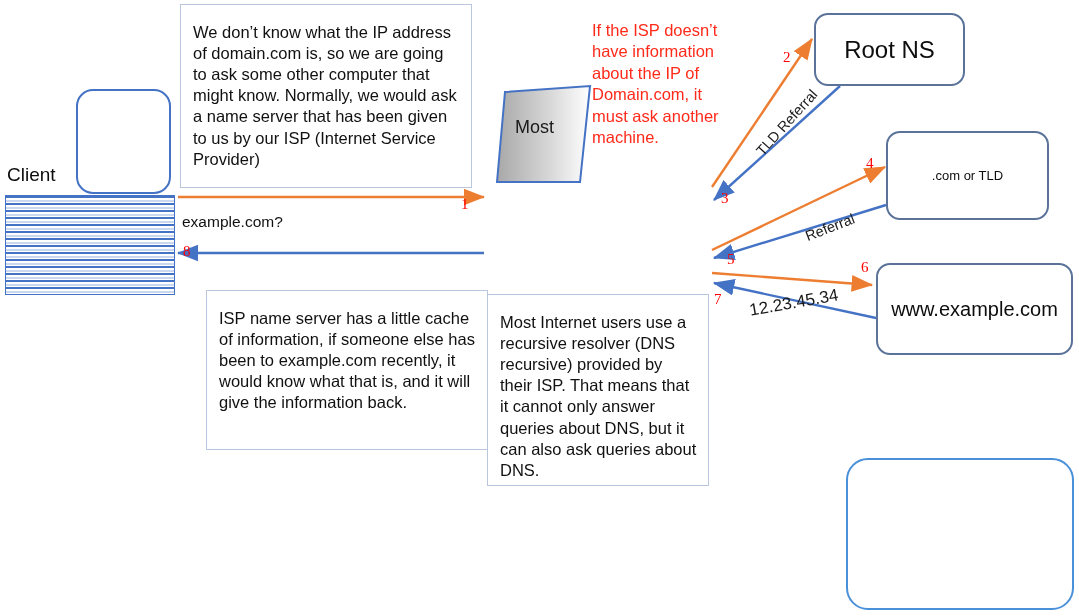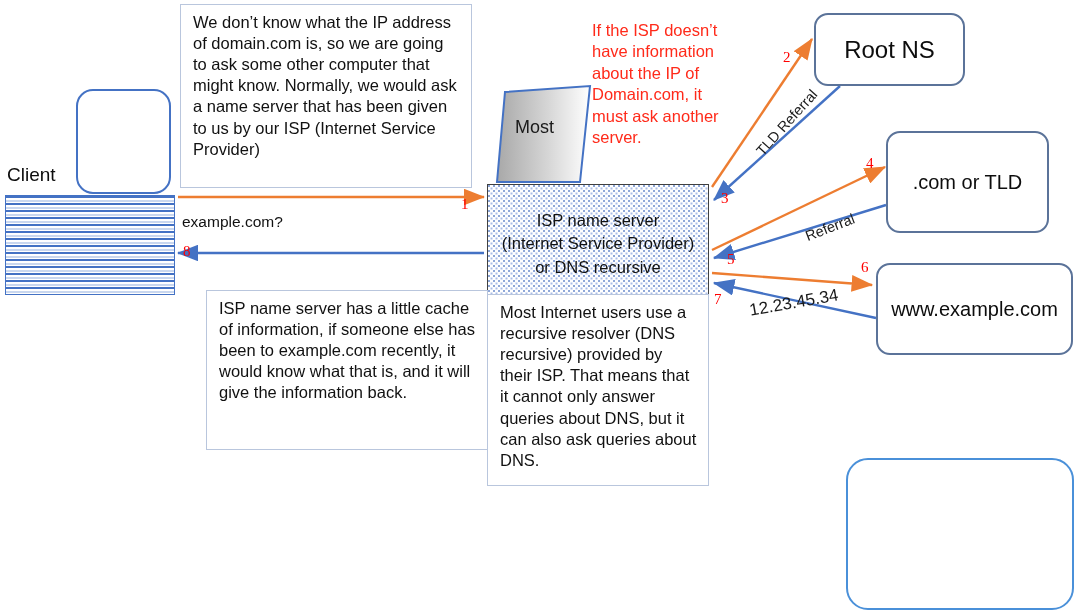--- a/index.html
+++ b/index.html
@@ -18,21 +18,21 @@
     width: 1079px; height: 616px;
   }
   .abs { position: absolute; }
 
   
   .callout {
     background: #ffffff;
     border: 1px solid #b9c6dd;
     color: #111111;
     line-height: 1.28;
-    padding: 7px 10px 6px 12px;
+    padding: 17px 10px 6px 12px;
     z-index: 6;
   }
 
   
   #client-label {
     font-size: 19px;
     color: #0d0d0d;
     z-index: 7;
   }
   #client-monitor {
@@ -188,43 +188,36 @@
   </svg>
 
   <div class="abs" id="client-monitor" style="left:76px; top:89px; width:95px; height:105px;"></div>
 
   <div class="abs" id="client-keyboard" style="left:5px; top:195px; width:170px; height:100px;"></div>
 
   <div class="abs" id="client-label" style="left:7px; top:164px;">Client</div>
 
   <div class="abs callout" style="left:180px; top:4px; width:292px; height:184px; font-size:16.5px;">We don’t know what the  IP address of domain.com is, so we are going to ask some other computer that might know. Normally, we would ask a name server that has been given to us by our ISP (Internet Service Provider)</div>
 
-  <div class="abs" id="red-note" style="left:592px; top:20px; width:132px;">If the ISP doesn’t have information about the IP of Domain.com, it must ask another server.</div>
+  <div class="abs" id="red-note" style="left:592px; top:20px; width:132px;">If the ISP doesn’t have information about the IP of Domain.com, it must ask another machine.</div>
 
   <div class="abs" id="cash-label" style="left:515px; top:117px;">Most</div>
 
-  <div class="abs" id="isp-box" style="left:487px; top:184px; width:222px; height:120px;">
-    <div id="isp-text">
-      <div>ISP name server</div>
-      <div>(Internet Service Provider)</div>
-      <div>or DNS recursive</div>
-    </div>
-  </div>
 
   <div class="abs plain-text" style="left:182px; top:213px; font-size:15.5px;">example.com?</div>
 
   <div class="abs callout" style="left:206px; top:270px; width:282px; height:160px; font-size:16.5px;margin-top:20px;">ISP name server has a little cache of information, if someone else has been to example.com recently, it would know what that is, and it will give the information back.</div>
 
   <div class="abs callout" style="left:487px; top:294px; width:222px; height:192px; font-size:16.5px;">Most Internet users use a recursive resolver (DNS recursive) provided by their ISP. That means that it cannot only answer queries about DNS, but it can also ask queries about DNS.</div>
 
   <div class="abs server-box" style="left:814px; top:13px; width:151px; height:73px; font-size:24px;">
     <span>Root NS</span>
   </div>
 
-  <div class="abs server-box" style="left:886px; top:131px; width:163px; height:102px; font-size:20px;justify-content:center;">
+  <div class="abs server-box" style="left:886px; top:131px; width:163px; height:89px; font-size:13px;justify-content:center;">
     <span>.com or TLD</span>
   </div>
 
   <div class="abs server-box" style="left:876px; top:263px; width:197px; height:92px; font-size:20px;">
     <span>www.example.com</span>
   </div>
 
   <div class="abs rot-label" style="left:753px; top:148px; transform: rotate(-48deg); transform-origin: left top;">TLD Referral</div>
 
   <div class="abs rot-label" style="left:803px; top:229px; transform: rotate(-21deg); transform-origin: left top;">Referral</div>

